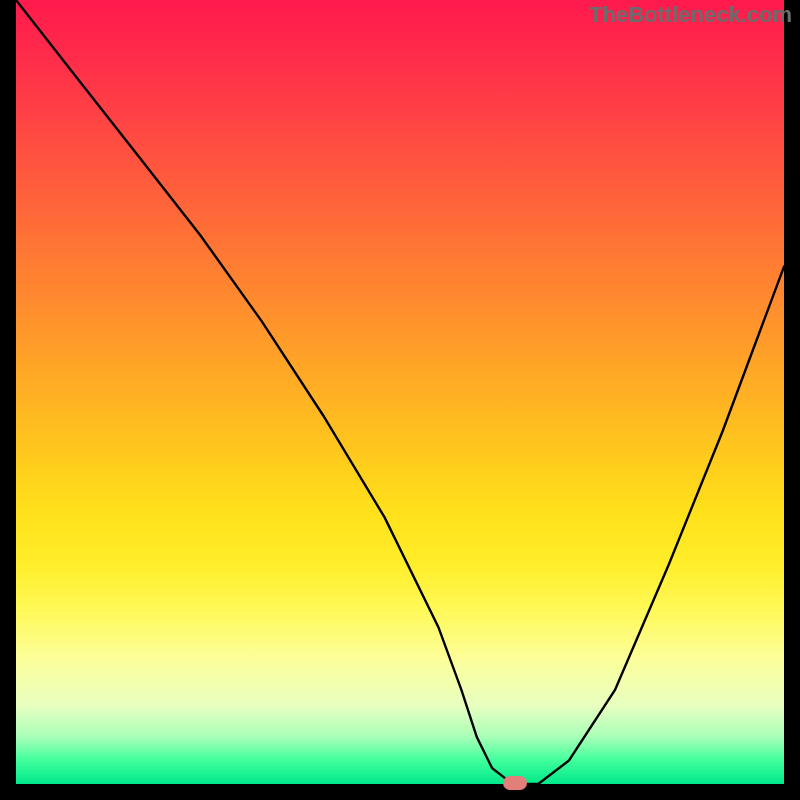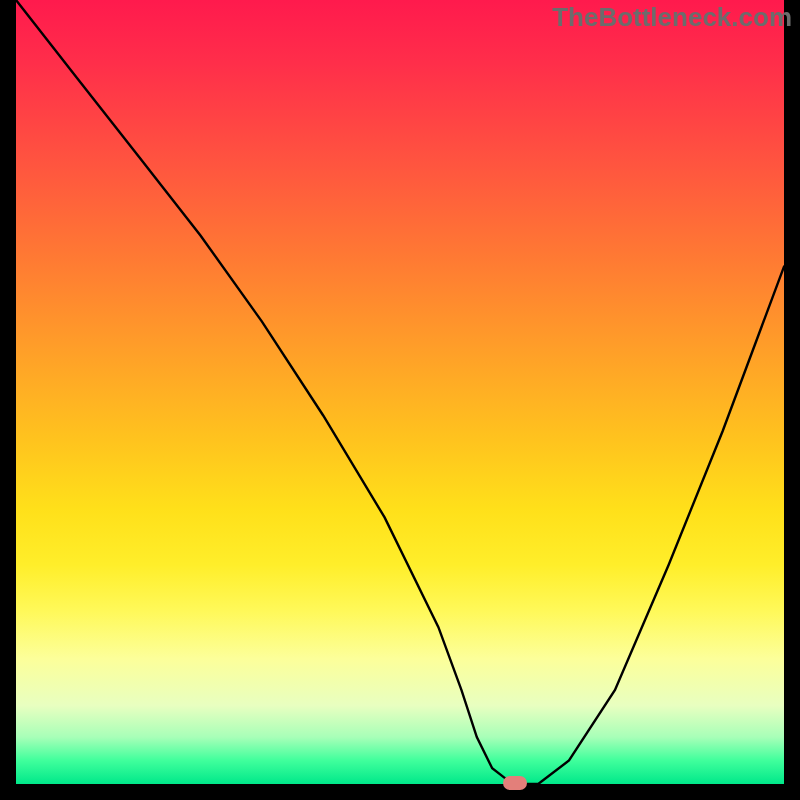--- a/index.html
+++ b/index.html
@@ -52,21 +52,21 @@
     height: 14px;
     background: #e37f7a;
     border-radius: 7px;
   }
 
   .watermark {
     position: absolute;
     top: 2px;
     right: 8px;
     font-family: Arial, Helvetica, sans-serif;
-    font-size: 26px;
+    font-size: 22px;
     font-weight: 600;
     color: #6c6c6c;
     text-align: right;
   }
 </style>
 </head>
 <body>
 
 <div class="frame">
   <div class="plot-area"></div>

